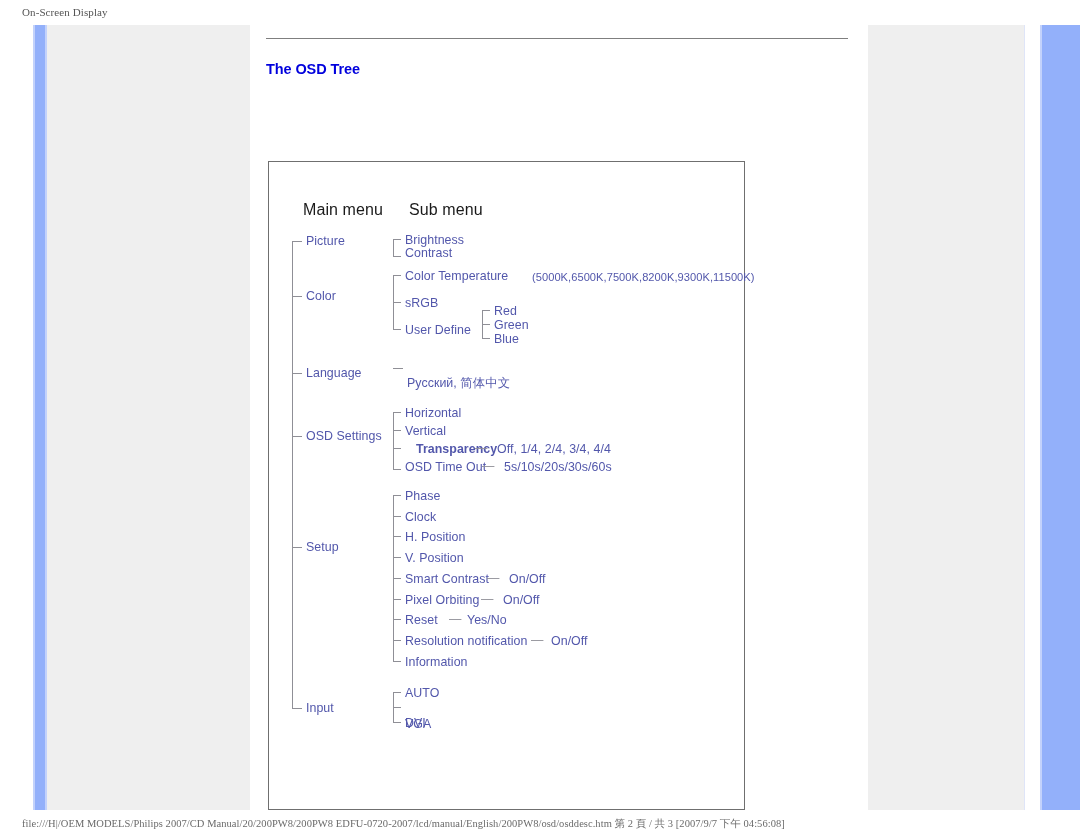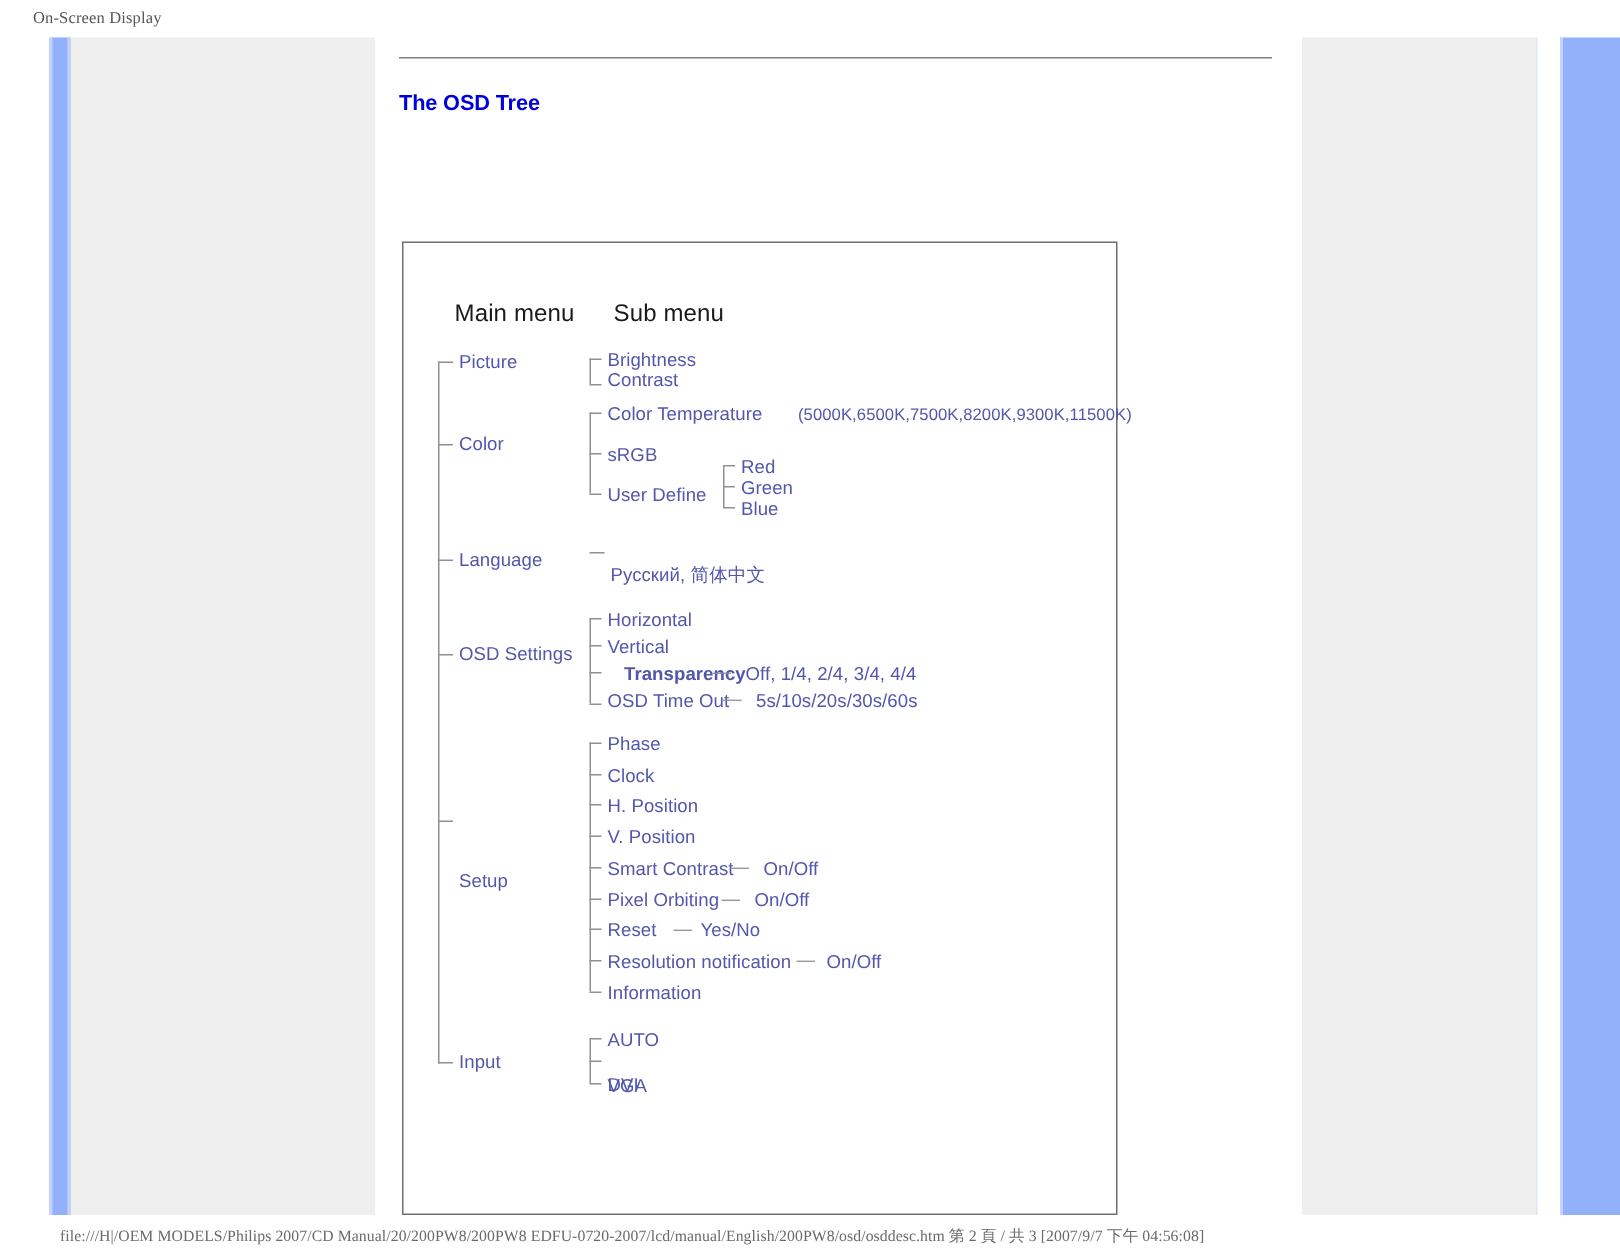--- a/index.html
+++ b/index.html
@@ -21,21 +21,21 @@
     left: 22px;
     top: 6px;
     font-family: "Liberation Serif", serif;
     font-size: 11px;
     color: #555555;
     white-space: nowrap;
     letter-spacing: 0.1px;
   }
   .print-footer {
     position: absolute;
-    left: 40px;
+    left: 22px;
     top: 817px;
     font-family: "Liberation Serif", serif;
     font-size: 10.5px;
     color: #6a6a6a;
     white-space: nowrap;
     letter-spacing: 0.05px;
   }
 
   
   .panel-left {
@@ -228,21 +228,21 @@
 
   <div class="tree-text" style="left:147px; top:280px;font-weight:bold;">Transparency</div>
   <div class="dash" style="left:206px; top:279px;">—</div>
   <div class="tree-text" style="left:228px; top:280px;">Off, 1/4, 2/4, 3/4, 4/4</div>
 
   <div class="tree-text" style="left:136px; top:298px;">OSD Time Out</div>
   <div class="dash" style="left:213px; top:297px;">—</div>
   <div class="tree-text" style="left:235px; top:298px;">5s/10s/20s/30s/60s</div>
 
   <div class="tree-line hline" style="left:23px; top:385px; width:10px;"></div>
-  <div class="tree-text" style="left:37px; top:378px;margin-top:40px;">Setup</div>
+  <div class="tree-text" style="left:37px; top:378px;">Setup</div>
 
   <div class="tree-line vline" style="left:124px; top:333px; height:166px;"></div>
   <div class="tree-line hline" style="left:124px; top:333px; width:8px;"></div>
   <div class="tree-line hline" style="left:124px; top:354px; width:8px;"></div>
   <div class="tree-line hline" style="left:124px; top:374px; width:8px;"></div>
   <div class="tree-line hline" style="left:124px; top:395px; width:8px;"></div>
   <div class="tree-line hline" style="left:124px; top:416px; width:8px;"></div>
   <div class="tree-line hline" style="left:124px; top:437px; width:8px;"></div>
   <div class="tree-line hline" style="left:124px; top:457px; width:8px;"></div>
   <div class="tree-line hline" style="left:124px; top:478px; width:8px;"></div>

